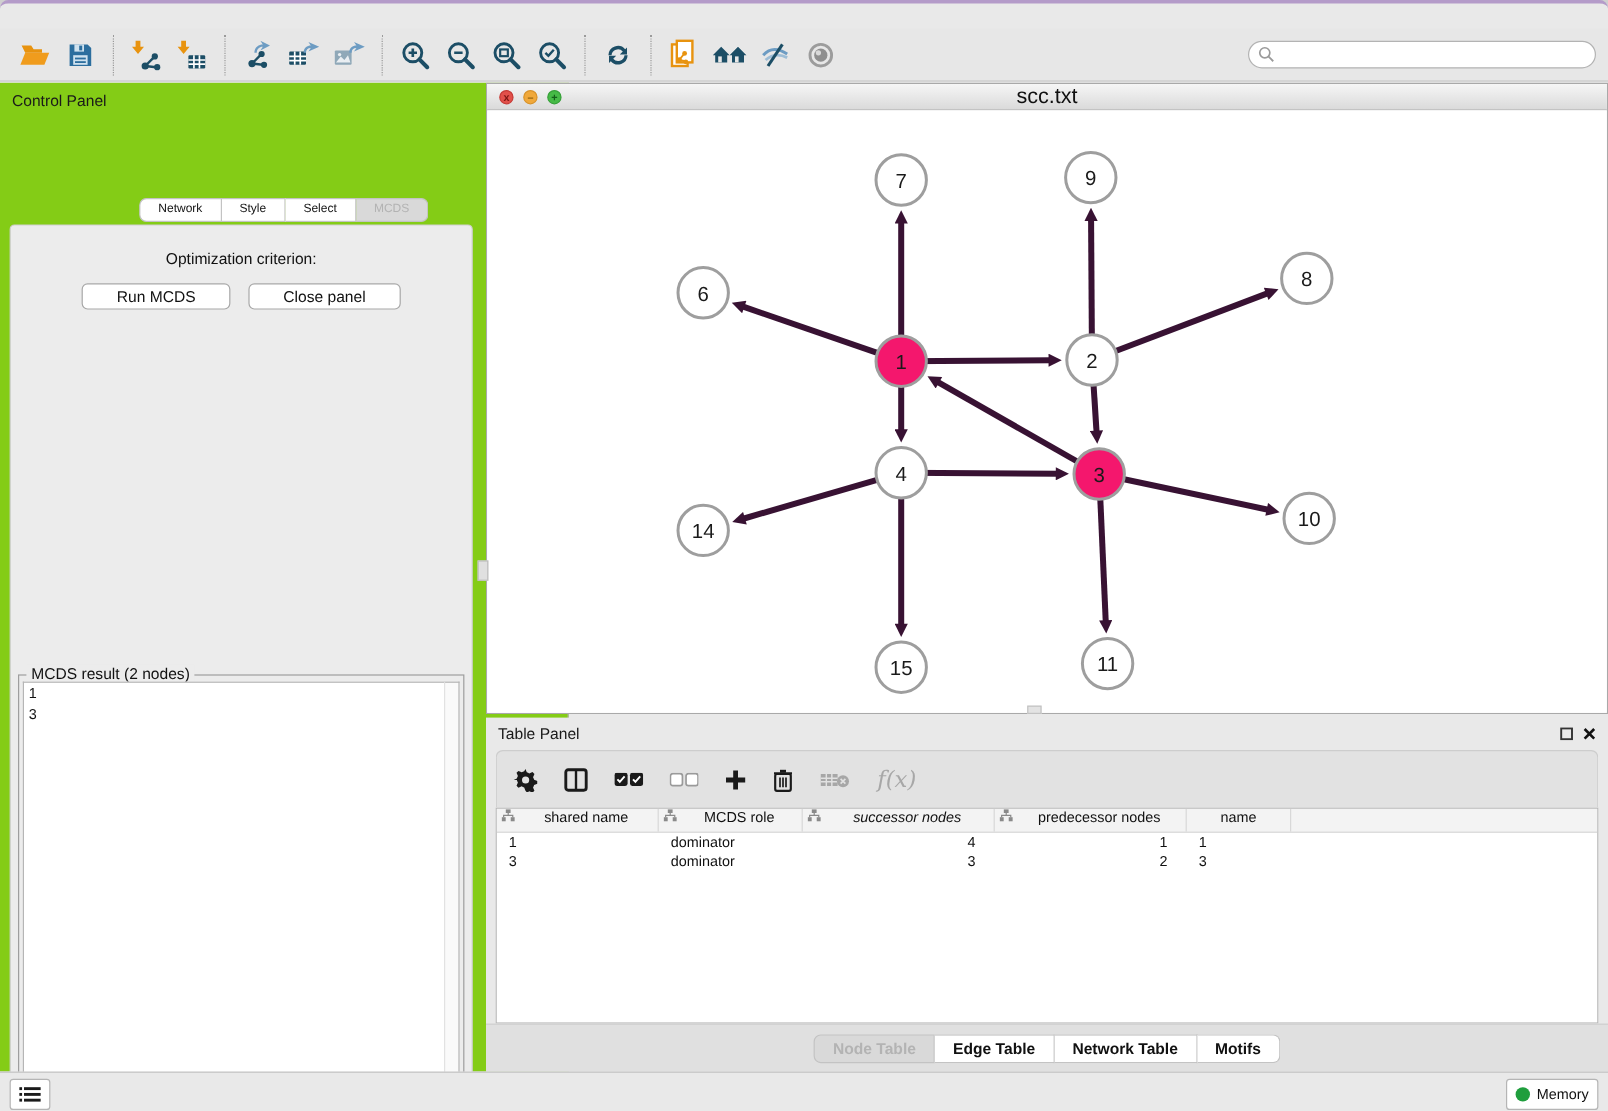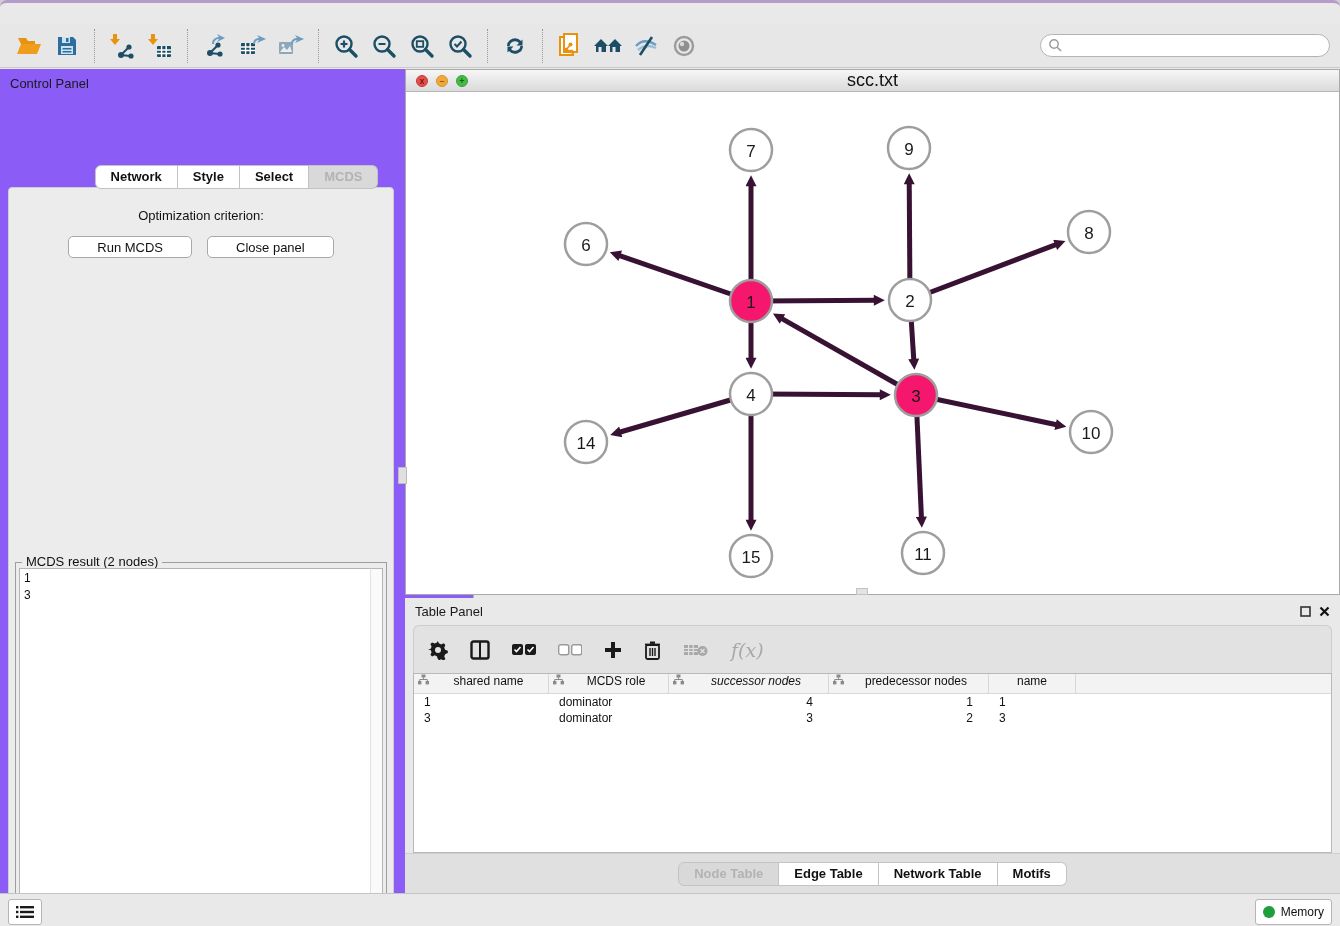--- a/index.html
+++ b/index.html
@@ -15,28 +15,28 @@
   
   .main-toolbar{position:absolute;left:0;top:21px;width:100%;height:44px;background:#e7e7e7;
     border-bottom:1px solid #c9c9c9;display:flex;align-items:center;padding:0 10px;}
   .tb-btn{width:38px;height:34px;display:flex;align-items:center;justify-content:center;cursor:pointer;}
   .tb-sep{width:1px;height:34px;border-left:1px dotted #9a9a9a;margin:0 8px;}
   .search-wrap{margin-left:auto;position:relative;}
   .search-input{width:290px;height:23px;border:1px solid #b3b3b3;border-radius:12px;background:#fff;
     padding:0 8px 0 26px;font-size:12px;outline:none;}
   .search-glyph{position:absolute;left:8px;top:4px;}
   
-  .control-panel{position:absolute;left:0;top:66px;width:474px;height:824px;background:#8b5cf6;
+  .control-panel{position:absolute;left:0;top:66px;width:474px;height:824px;background:#84cc16;
     border-right:1px solid #b3b3b3;}
   .panel-head{position:relative;height:28px;display:flex;align-items:center;padding:0 10px;}
   .panel-title{font-size:13px;color:#1a1a1a;}
   .panel-head-icons{margin-left:auto;display:flex;gap:8px;align-items:center;}
   .cp-tabs{position:absolute;left:0;top:96px;width:100%;display:flex;justify-content:center;z-index:2;}
   .tabbar{display:flex;}
-  .tabbar .tab{font-size:13px;font-weight:bold;color:#111;background:#fff;border:1px solid #c3c3c3;
+  .tabbar .tab{font-size:10px;font-weight:normal;color:#111;background:#fff;border:1px solid #c3c3c3;
     border-left:none;padding:3px 15px 4px;cursor:pointer;}
   .tabbar .tab:first-child{border-left:1px solid #c3c3c3;border-radius:6px 0 0 6px;}
   .tabbar .tab:last-child{border-radius:0 6px 6px 0;}
   .tabbar .tab.active{background:#d9d9d9;color:#b3b3b3;}
   .cp-content{position:absolute;left:8px;top:118px;width:386px;height:760px;background:#ececec;
     border:1px solid #cfcfcf;border-radius:4px;}
   .opt-label{margin-top:20px;text-align:center;font-size:13px;color:#111;}
   .selectbox{position:relative;margin:9px auto 0;width:310px;height:23px;background:#fff;
     border:1px solid #a8a8a8;border-radius:4px;font-size:13px;display:flex;align-items:center;
     padding:0 26px 0 10px;cursor:pointer;}

